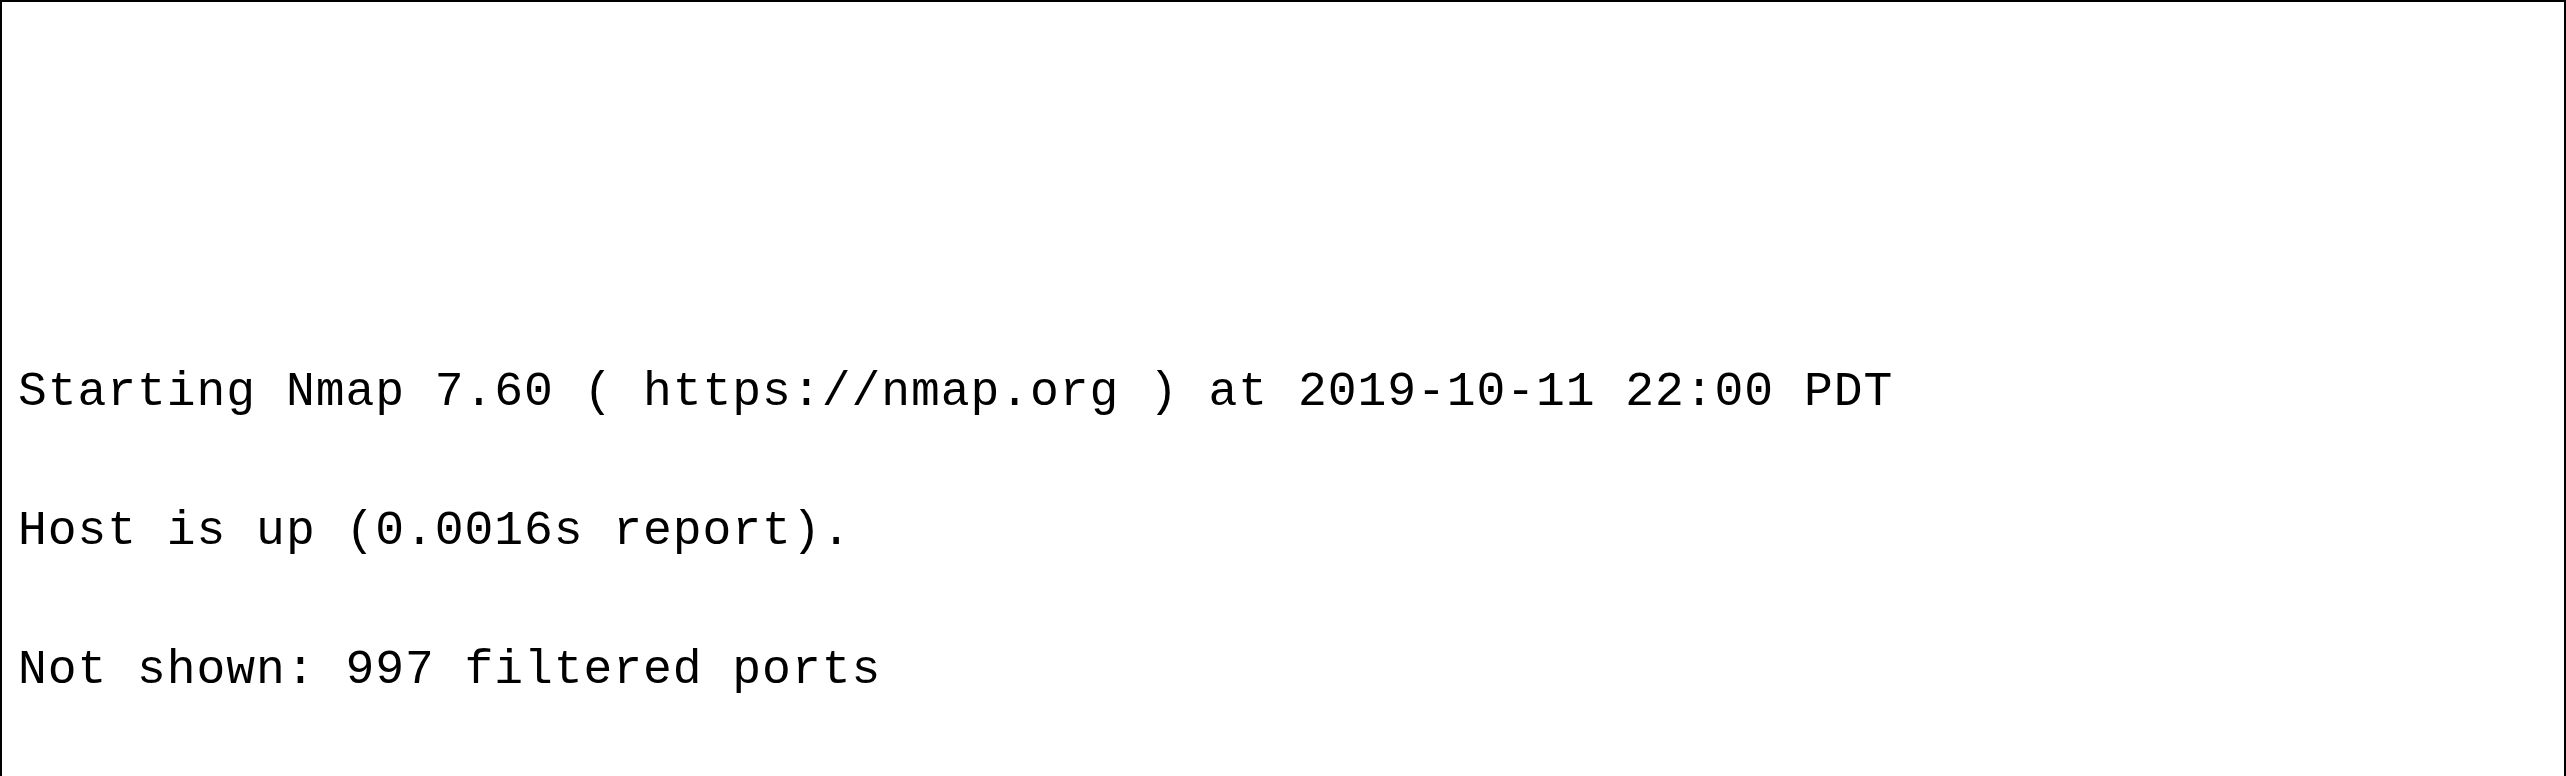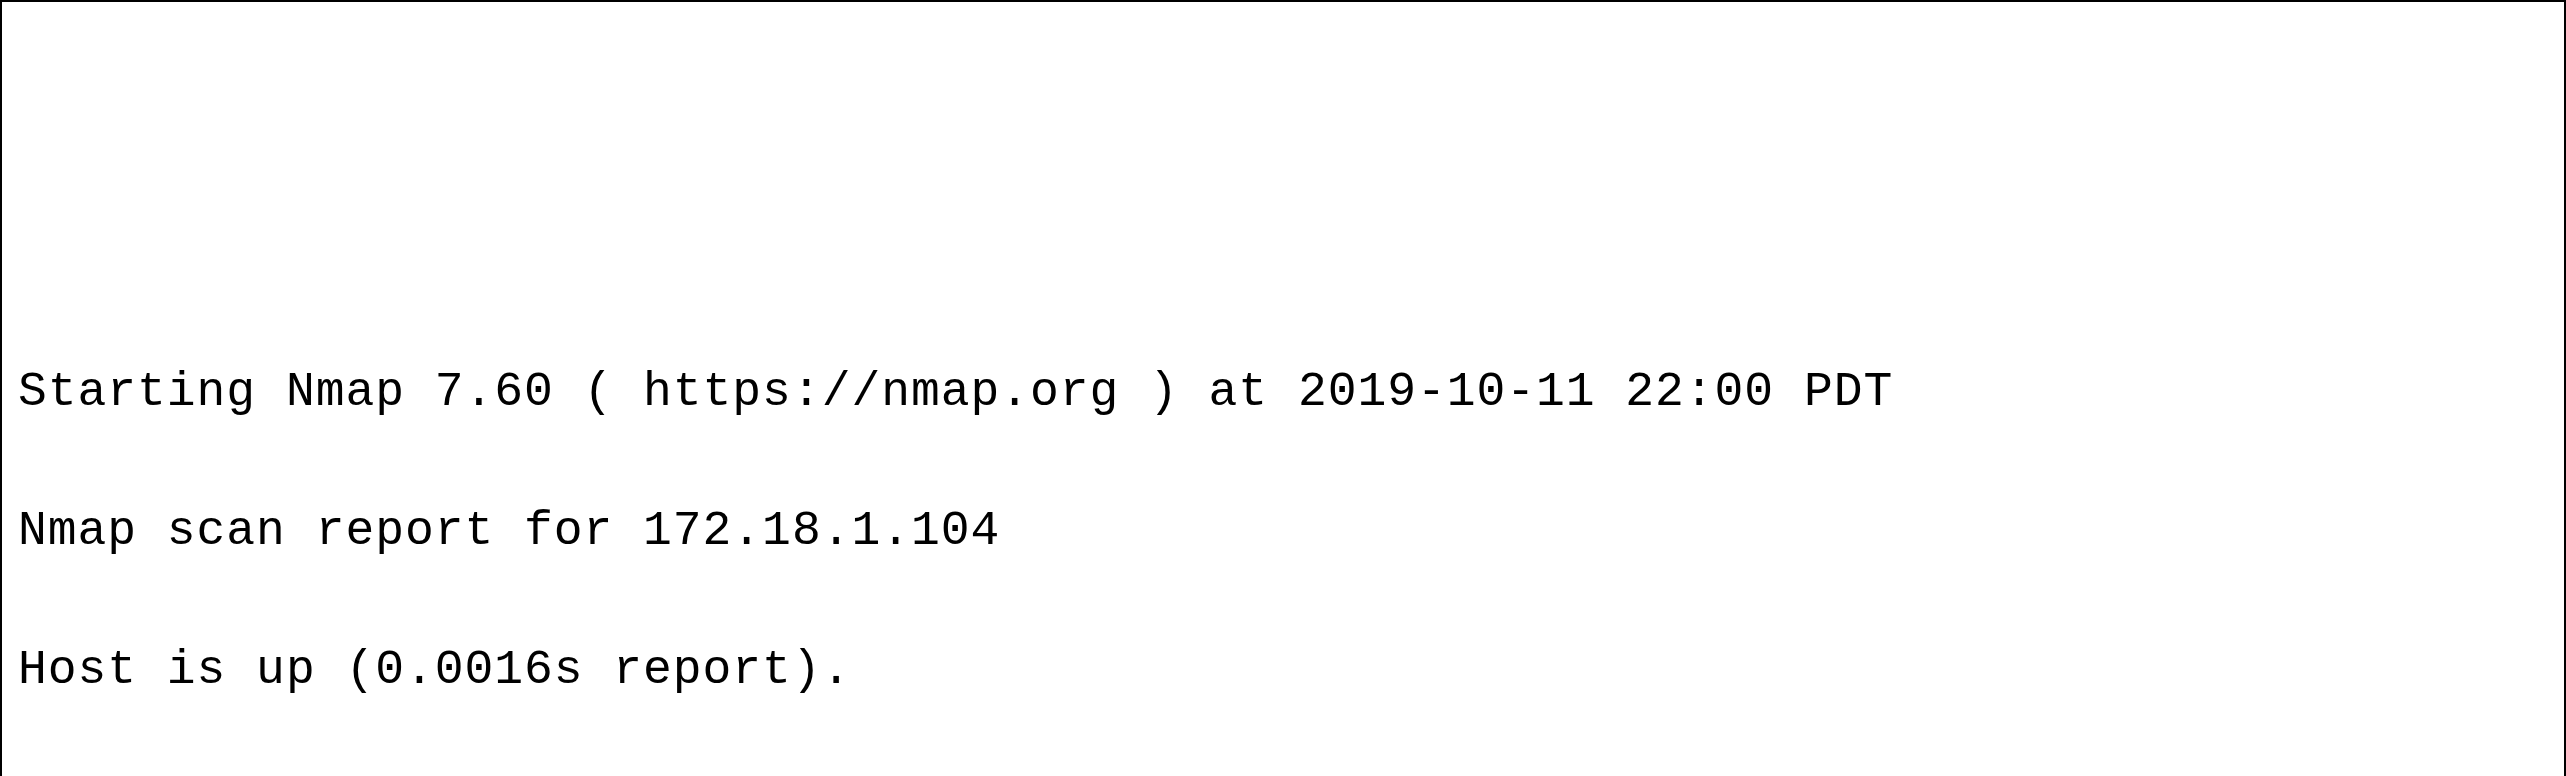--- a/index.html
+++ b/index.html
@@ -27,21 +27,20 @@
       font-family: Liberation Mono, monospace;
     }
   </style>
 </head>
 <body>
 
 
 
 <div class="terminal-output">
 <span class="line">Starting Nmap 7.60 ( https://nmap.org ) at 2019-10-11 22:00 PDT</span>
-<span class="line">Nmap scan report for 172.18.1.104</span>
 <span class="line">Host is up (0.0016s report).</span>
 <span class="line">Not shown: 997 filtered ports</span>
 
 
 
 
 <span class="line"></span>
 
 </div>
 

